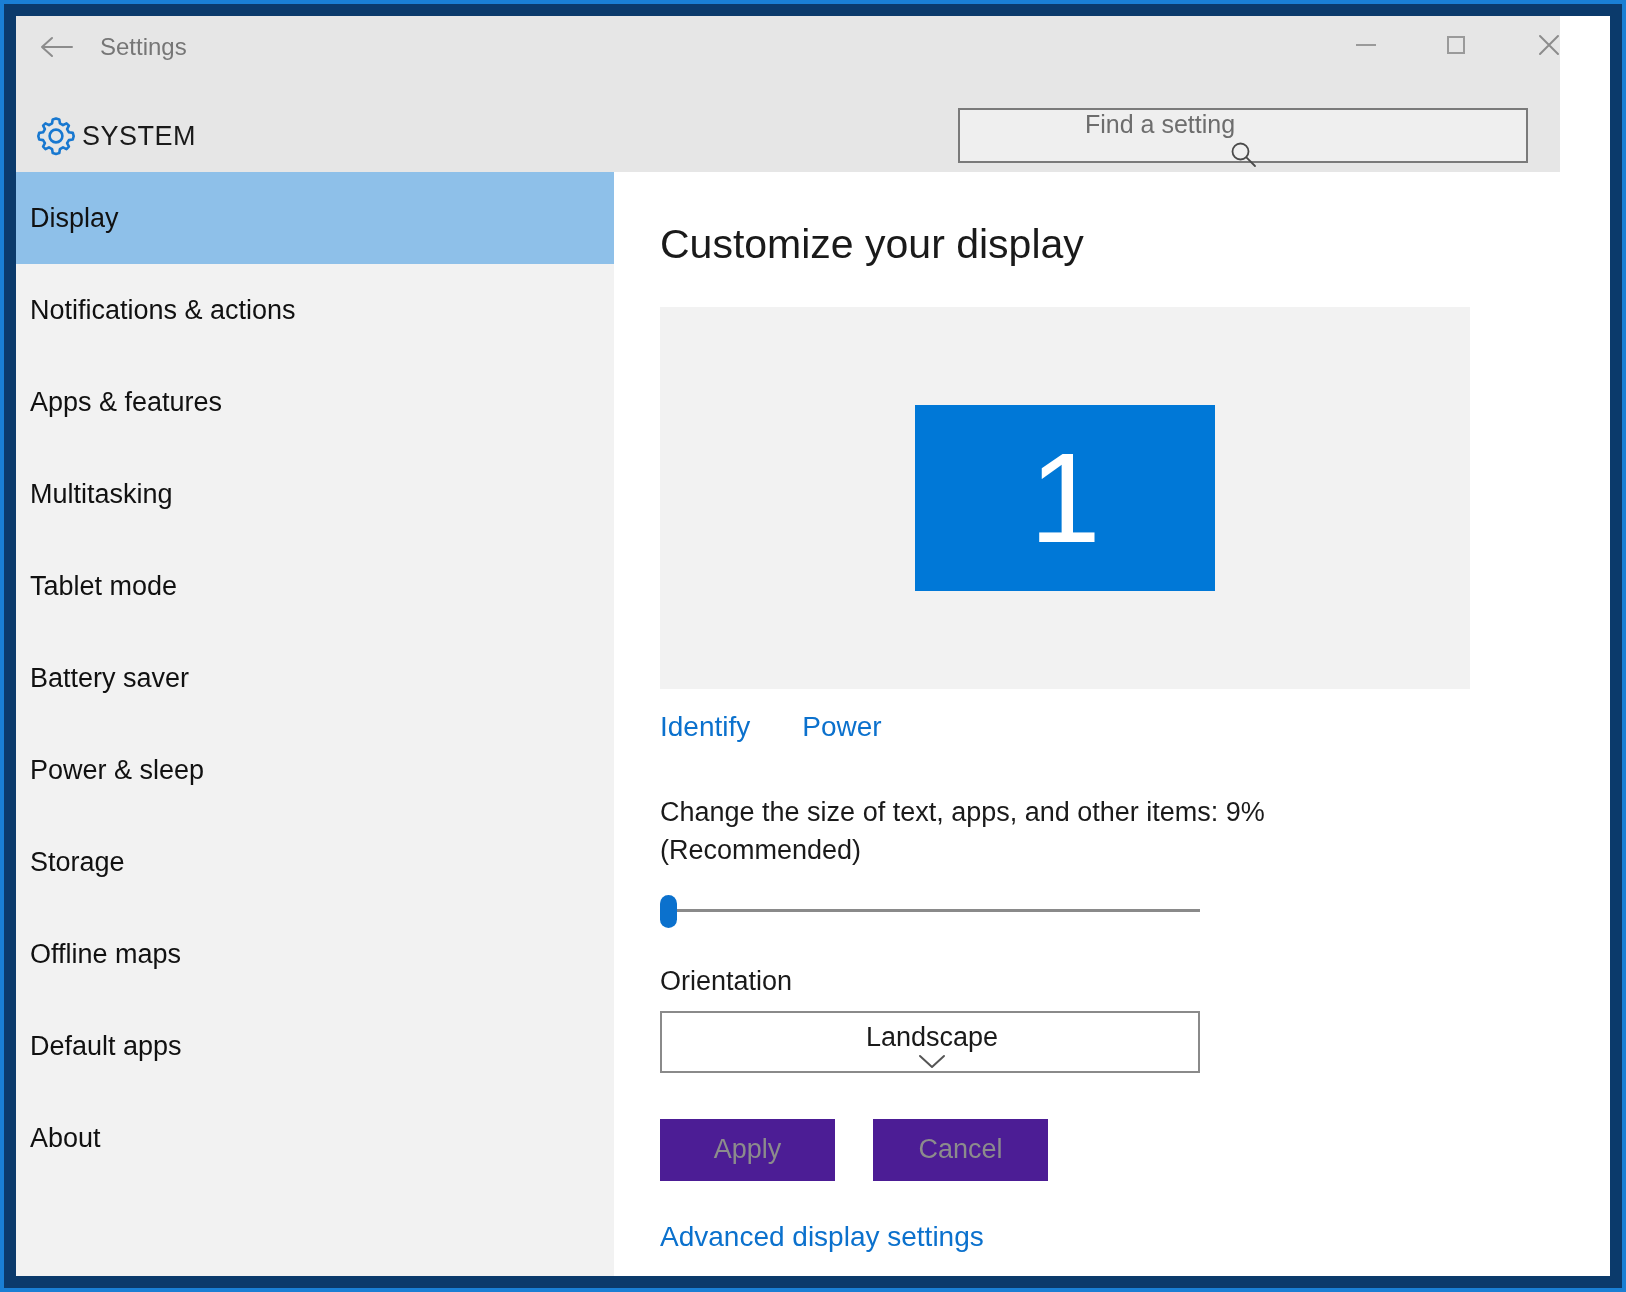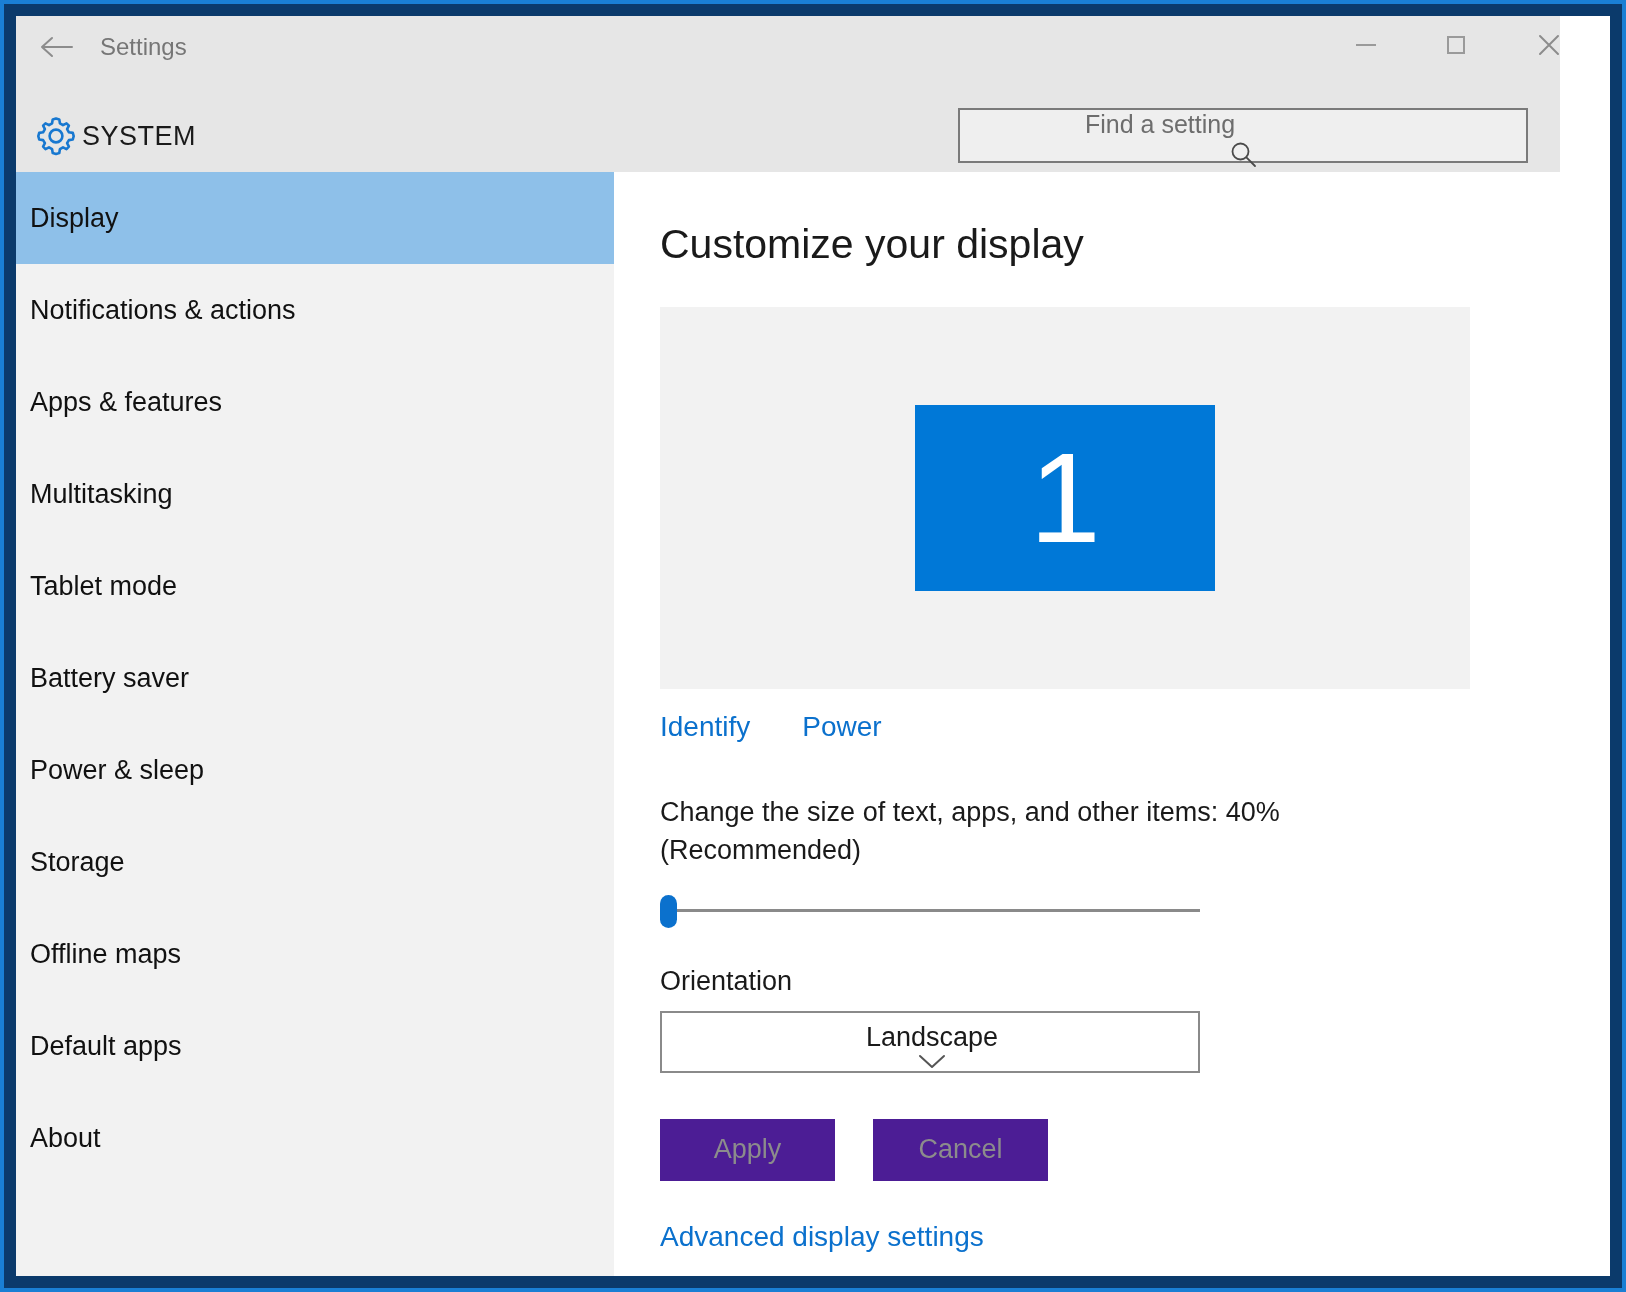--- a/index.html
+++ b/index.html
@@ -425,21 +425,21 @@
           <div class="monitor-tile">
             <span class="monitor-num">1</span>
           </div>
         </div>
 
         <div class="link-row">
           <span class="blue-link">Identify</span>
           <span class="blue-link">Power</span>
         </div>
 
-        <div class="scale-label">Change the size of text, apps, and other items: 40% (Recommended)</div>
+        <div class="scale-label">Change the size of text, apps, and other items: 9% (Recommended)</div>
 
         <div class="slider-wrap">
           <div class="slider-track"></div>
           <div class="slider-thumb"></div>
         </div>
 
         <div class="field-label">Orientation</div>
 
         <div class="select-box">
           <span class="select-value">Landscape</span>

